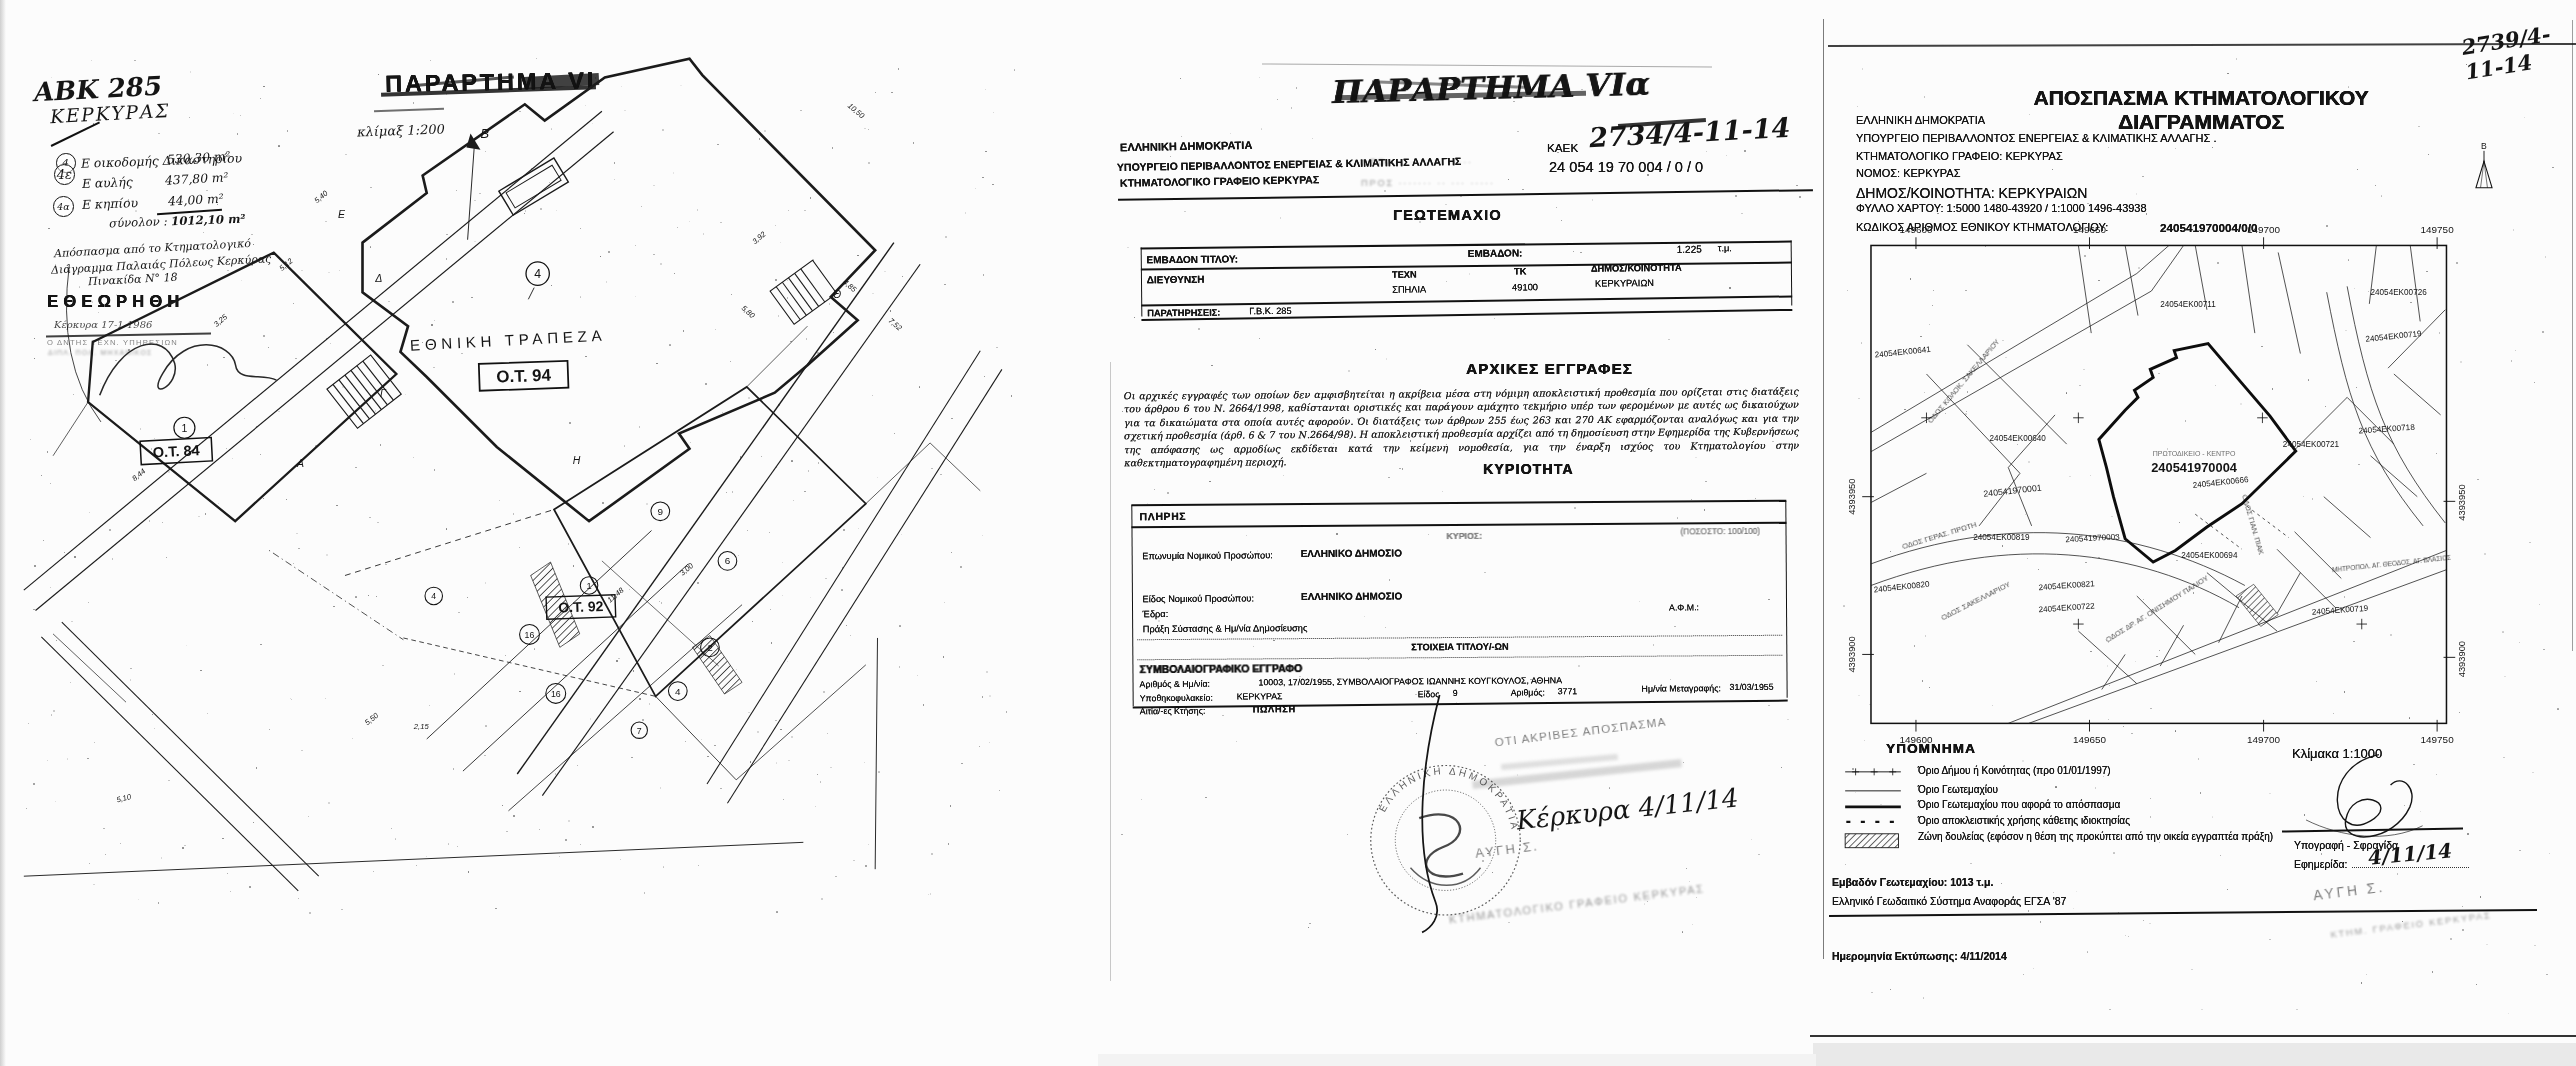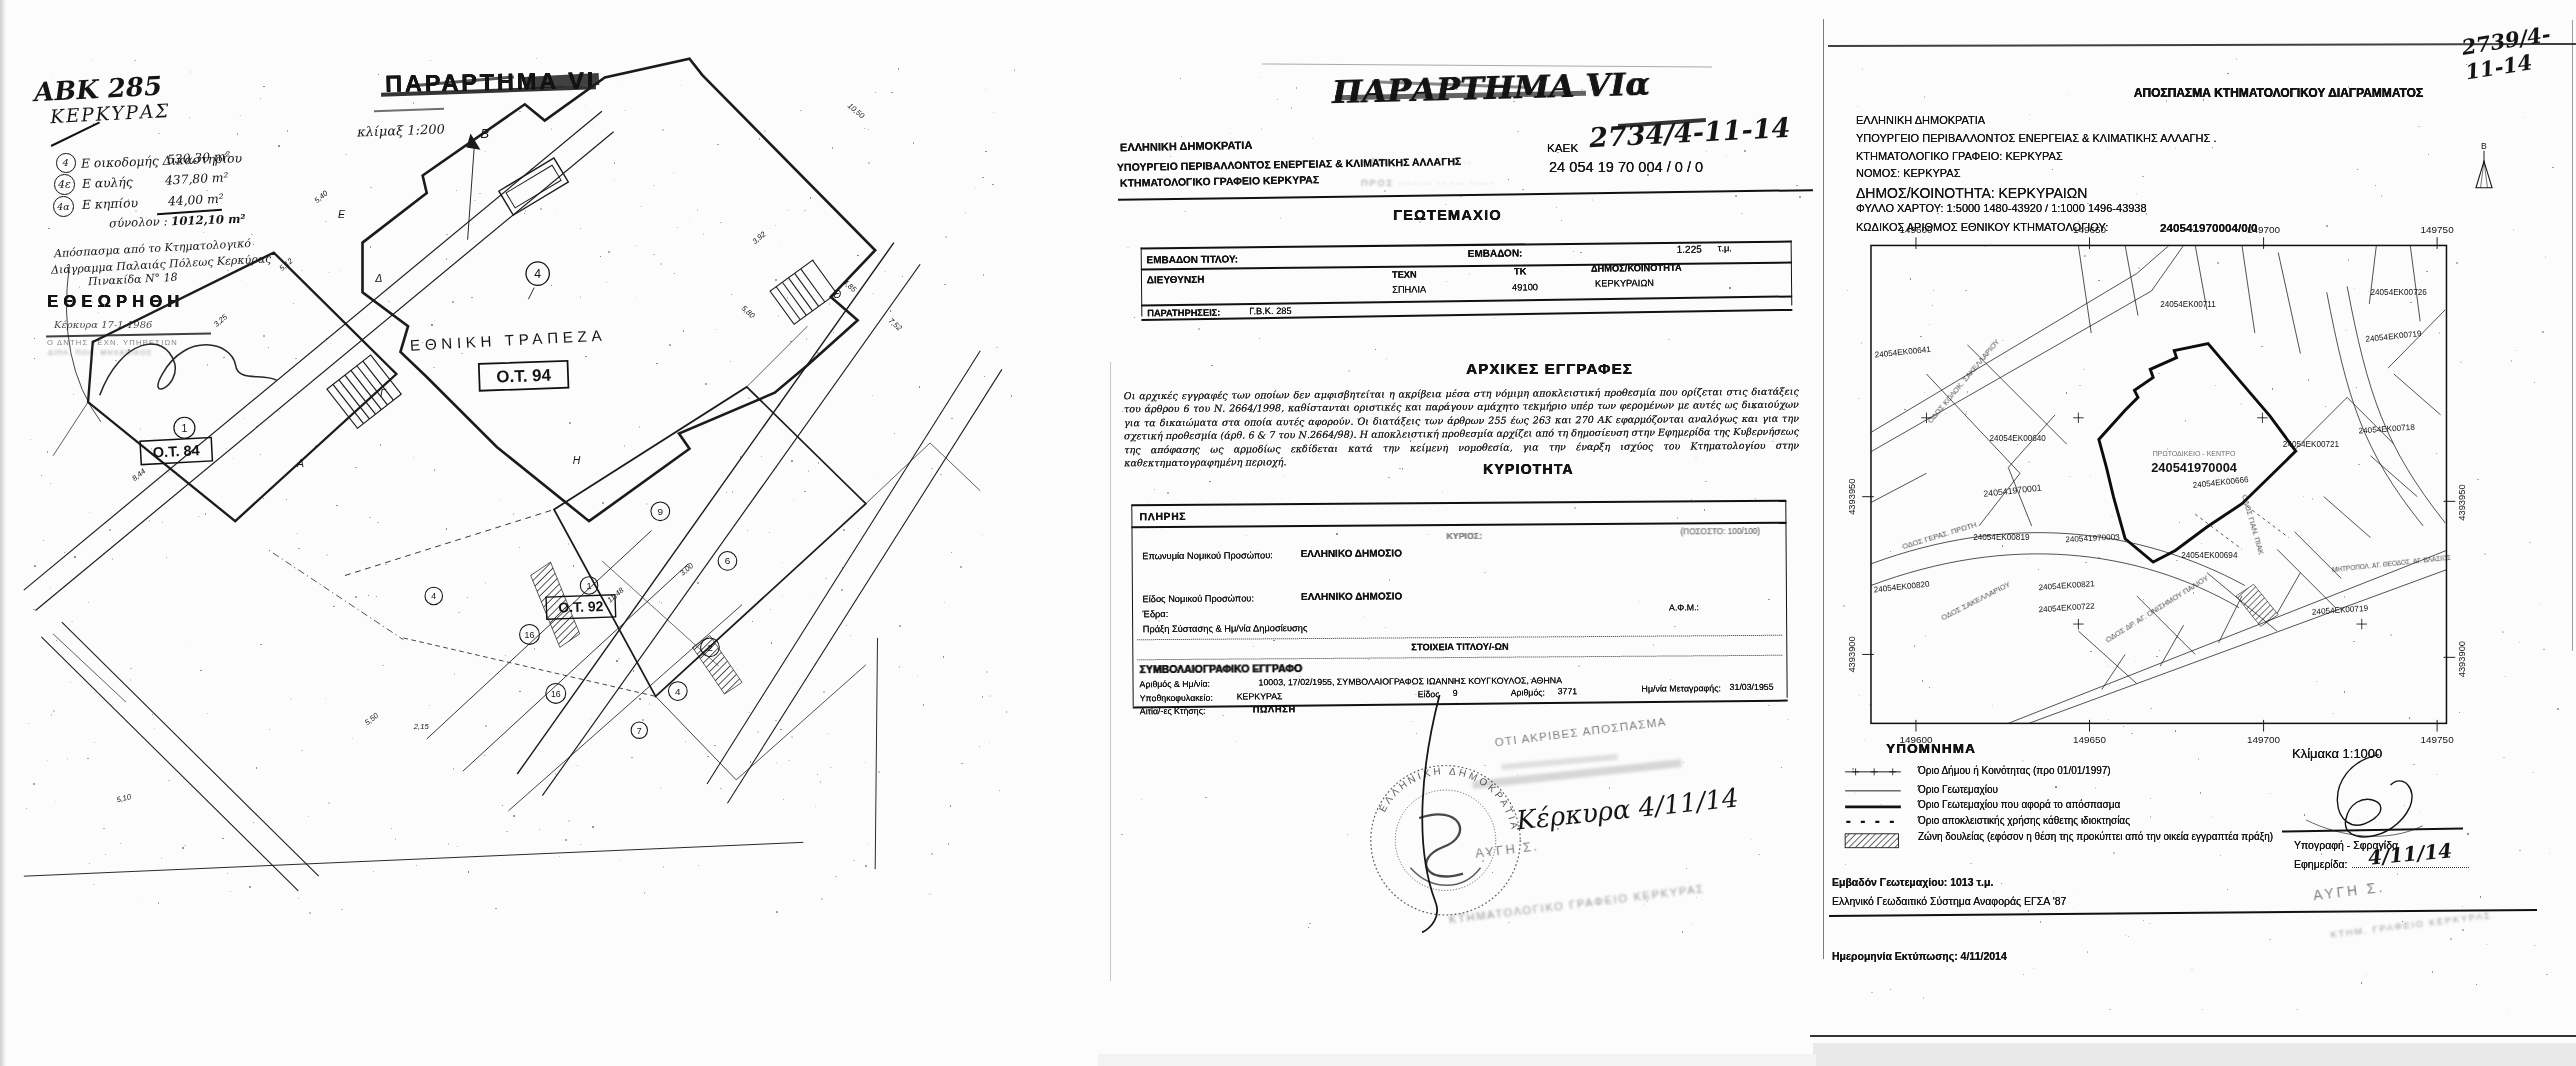--- a/index.html
+++ b/index.html
@@ -840,21 +840,21 @@
     <div class="bar" style="left:381px;top:89px;width:215px;height:4.1px;transform:rotate(-2deg);opacity:.85;"></div>
     <div class="bar" style="left:409px;top:80px;width:105px;height:2.9px;transform:rotate(-5deg);opacity:.7;"></div>
     <div class="bar" style="left:524px;top:75px;width:75px;height:11.7px;transform:rotate(-3deg);opacity:.8;"></div>
     <div class="bar" style="left:374px;top:109px;width:70px;height:2.3px;transform:rotate(-2deg);opacity:.6;"></div>
 
     <div class="abs hw" style="left:357px;top:123px;font-size:13px;transform:rotate(-2deg);">κλίμαξ 1:200</div>
 
     <div class="circle-badge hw" style="left:56px;top:153px;width:17.5px;height:17.5px;font-size:10px;">4</div>
     <div class="abs hw" style="left:81px;top:154px;font-size:12.3px;transform:rotate(-2deg);">Ε οικοδομής Δικαστηρίου</div>
     <div class="abs hw" style="left:167px;top:151px;font-size:12.3px;transform:rotate(-3deg);">530,30 m²</div>
-    <div class="circle-badge hw" style="left:54px;top:174px;width:18.7px;height:18.7px;font-size:11px;text-align:center;">4ε</div>
+    <div class="circle-badge hw" style="left:54px;top:164px;width:18.7px;height:18.7px;font-size:13px;text-align:center;">4ε</div>
     <div class="abs hw" style="left:82px;top:176px;font-size:12.3px;transform:rotate(-2deg);">Ε αυλής</div>
     <div class="abs hw" style="left:165px;top:172px;font-size:12.3px;transform:rotate(-3deg);">437,80 m²</div>
     <div class="circle-badge hw" style="left:53px;top:196px;width:18.7px;height:18.7px;font-size:9.3px;">4α</div>
     <div class="abs hw" style="left:82px;top:197px;font-size:12.3px;transform:rotate(-2deg);">Ε κηπίου</div>
     <div class="abs hw" style="left:168px;top:193px;font-size:12.3px;transform:rotate(-3deg);">44,00 m²</div>
     <div class="bar" style="left:157px;top:211px;width:65px;height:1.8px;transform:rotate(-4deg);"></div>
     <div class="abs hw" style="left:109px;top:214px;font-size:11.7px;transform:rotate(-2deg);">
       <span>σύνολον :</span>
       <span style="font-weight:bold;">1012,10 m²</span>
     </div>
@@ -1121,21 +1121,21 @@
 
   <div class="abs" style="left:1810px;top:0;width:766px;height:1067px;">
 
     <div class="bar" style="left:13px;top:18.7px;width:1.2px;height:940px;opacity:.55;"></div>
     <div class="bar" style="left:17.5px;top:44px;width:748px;height:1.8px;opacity:.8;transform:rotate(-0.15deg);"></div>
     <div class="bar" style="left:762px;top:20px;width:1.2px;height:631px;opacity:.4;"></div>
     <div class="bar" style="left:0;top:1035px;width:766px;height:1.8px;opacity:.85;"></div>
 
     <div class="abs hw" style="left:653px;top:26px;font-size:21px;font-weight:bold;transform:rotate(-9deg);">2739/4-11-14</div>
 
-    <div class="abs typed deg2" style="left:169px;top:86px;width:444px;text-align:right;font-size:12px;font-weight:bold;">ΑΠΟΣΠΑΣΜΑ ΚΤΗΜΑΤΟΛΟΓΙΚΟΥ ΔΙΑΓΡΑΜΜΑΤΟΣ</div>
+    <div class="abs typed deg2" style="left:169px;top:86px;width:444px;text-align:center;font-size:21px;font-weight:bold;">ΑΠΟΣΠΑΣΜΑ ΚΤΗΜΑΤΟΛΟΓΙΚΟΥ ΔΙΑΓΡΑΜΜΑΤΟΣ</div>
 
     <div class="abs typed deg" style="left:46px;top:114px;font-size:11px;">ΕΛΛΗΝΙΚΗ ΔΗΜΟΚΡΑΤΙΑ</div>
     <div class="abs typed deg" style="left:46px;top:132px;font-size:11px;">ΥΠΟΥΡΓΕΙΟ ΠΕΡΙΒΑΛΛΟΝΤΟΣ ΕΝΕΡΓΕΙΑΣ &amp; ΚΛΙΜΑΤΙΚΗΣ ΑΛΛΑΓΗΣ .</div>
     <div class="abs typed deg" style="left:46px;top:150px;font-size:11px;">ΚΤΗΜΑΤΟΛΟΓΙΚΟ ΓΡΑΦΕΙΟ: ΚΕΡΚΥΡΑΣ</div>
     <div class="abs typed deg" style="left:46px;top:167px;font-size:11px;">ΝΟΜΟΣ: ΚΕΡΚΥΡΑΣ</div>
     <div class="abs typed deg" style="left:46px;top:185px;font-size:14px;">ΔΗΜΟΣ/ΚΟΙΝΟΤΗΤΑ: ΚΕΡΚΥΡΑΙΩΝ</div>
     <div class="abs typed deg" style="left:46px;top:202px;font-size:11px;">ΦΥΛΛΟ ΧΑΡΤΟΥ: 1:5000 1480-43920 / 1:1000 1496-43938</div>
     <div class="abs typed deg" style="left:46px;top:221px;font-size:11px;">ΚΩΔΙΚΟΣ ΑΡΙΘΜΟΣ ΕΘΝΙΚΟΥ ΚΤΗΜΑΤΟΛΟΓΙΟΥ:</div>
     <div class="abs typed deg" style="left:350px;top:221px;font-size:11.7px;font-weight:bold;">240541970004/0/0</div>
 

